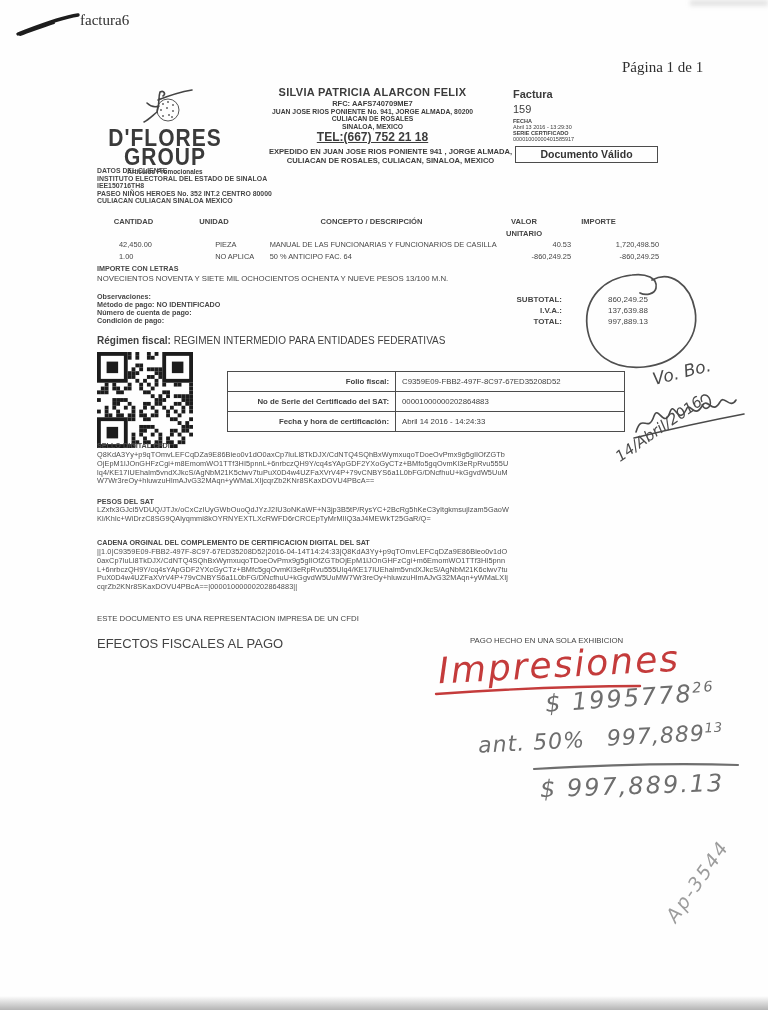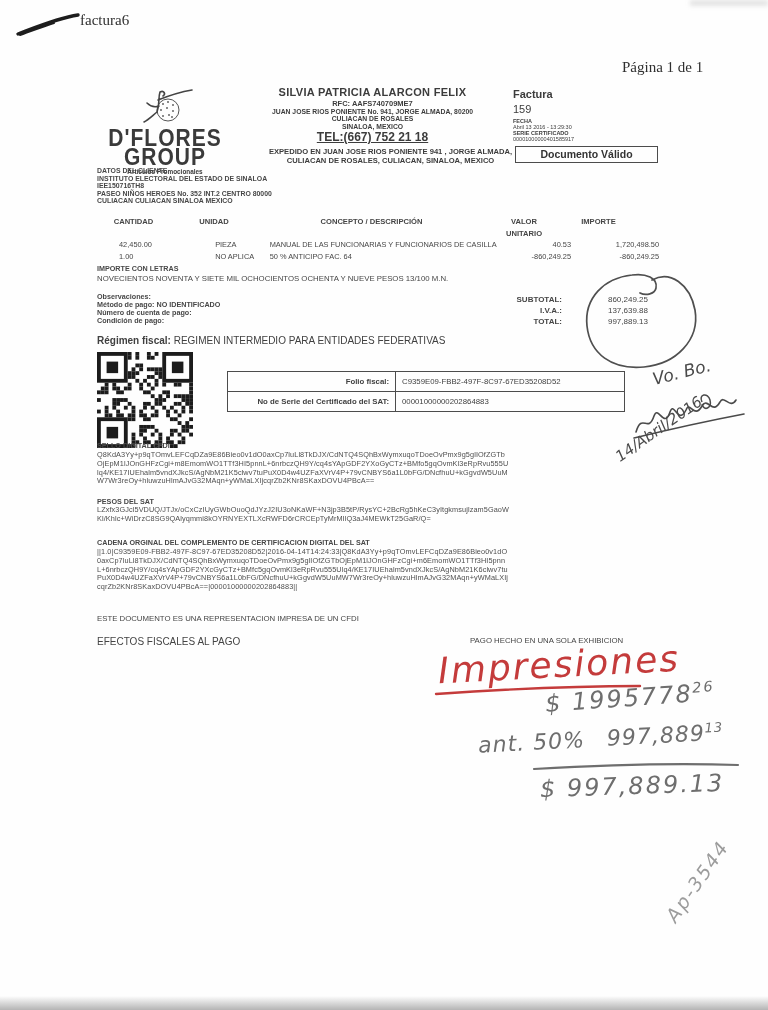--- a/index.html
+++ b/index.html
@@ -49,21 +49,21 @@
   .regimen{left:97px;top:335px;font-size:10px;color:#404040;}
   
   .sattable{left:227px;top:371px;width:398px;border-collapse:collapse;font-size:7.8px;color:#414141;}
   .sattable td{border:1.2px solid #4c4c4c;height:19px;padding:0 6px;}
   .sattable .lab{width:155px;text-align:right;font-weight:700;}
   
   .sello-label{font-size:7.2px;font-weight:700;color:#474747;}
   .sello-text{font-size:7.3px;line-height:8.8px;color:#4e4e4e;width:412px;word-break:break-all;letter-spacing:.1px;}
   
   .f1{left:97px;top:614px;font-size:7.8px;color:#444;}
-  .f2{left:97px;top:636px;font-size:10px;color:#444;}
+  .f2{left:97px;top:636px;font-size:13px;color:#444;}
   .f3{left:470px;top:636px;font-size:7.8px;color:#444;}
   
   .hand{font-family:"DejaVu Sans",sans-serif;font-style:italic;}
   .red-title{left:438px;top:644px;font-size:36px;color:#c43b3b;transform:rotate(-3deg);letter-spacing:2px;}
   .pencil{color:#6e6e6e;}
   .amt1{left:545px;top:684px;font-size:24px;transform:rotate(-4deg);letter-spacing:2px;}
   .amt2{left:478px;top:726px;font-size:22px;transform:rotate(-3deg);letter-spacing:1px;}
   .amt3{left:540px;top:772px;font-size:24px;transform:rotate(-2deg);letter-spacing:2px;}
   sup{font-size:60%;}
   .vobo{left:652px;top:362px;font-size:17px;color:#4a4a4a;transform:rotate(-14deg);}
@@ -381,20 +381,24 @@
   <table class="abs sattable">
     <tbody>
         <tr>
       <td class="lab">Folio fiscal:</td>
       <td>C9359E09-FBB2-497F-8C97-67ED35208D52</td>
     </tr>
     <tr>
       <td class="lab">No de Serie del Certificado del SAT:</td>
       <td>00001000000202864883</td>
     </tr>
+    <tr>
+      <td class="lab">Fecha y hora de certificación:</td>
+      <td>Abril 14 2016 - 14:24:33</td>
+    </tr>
   </tbody>
     </table>
 
   <div class="abs hand vobo">Vo. Bo.</div>
   <svg class="abs" style="left:632px;top:392px;" width="115" height="52">
     <path d="M4 40 C 10 20, 16 42, 22 24 C 26 12, 32 38, 38 20 C 42 8, 46 34, 54 18 C 58 8, 62 28, 70 14 C 76 4, 80 24, 88 10 C 92 2, 98 18, 104 8" stroke="#4a4a4a" stroke-width="1.6" fill="none" stroke-linecap="round"></path>
     <path d="M2 46 C 35 38, 70 30, 112 22" stroke="#4a4a4a" stroke-width="1.6" fill="none" stroke-linecap="round"></path>
     <path d="M70 10 C 66 2, 76 0, 78 8 C 80 16, 72 20, 70 12" stroke="#4a4a4a" stroke-width="1.5" fill="none"></path>
   </svg>
   <div class="abs hand hwdate">14/Abril/2016</div>

